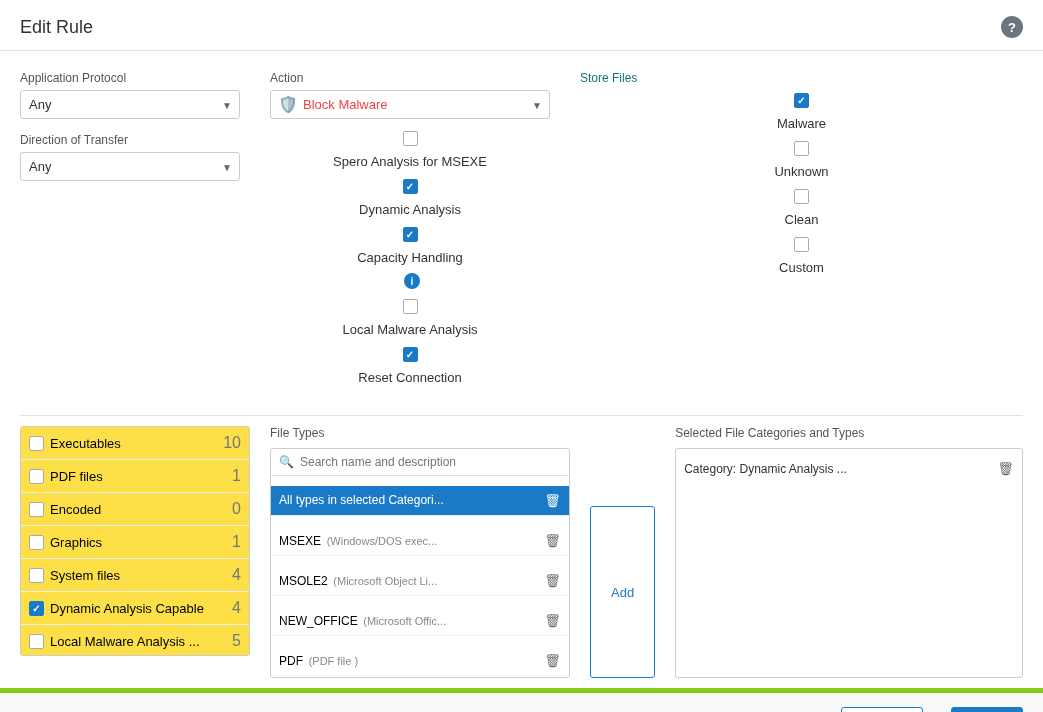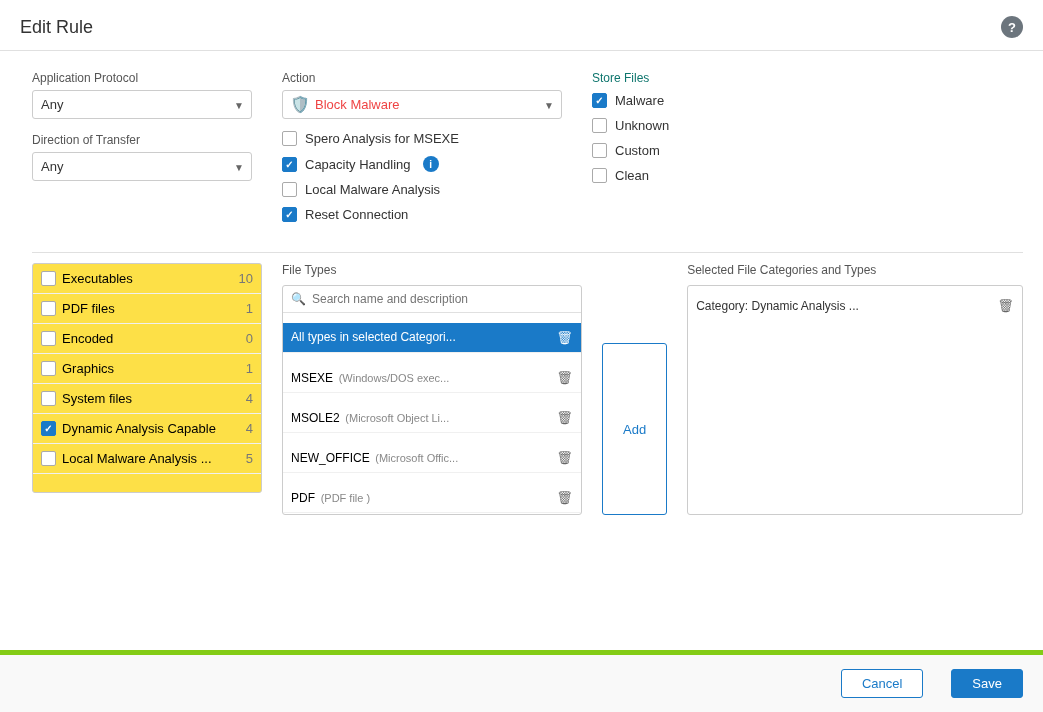--- a/index.html
+++ b/index.html
@@ -39,21 +39,21 @@
       background: #6c757d;
       color: #fff;
       display: flex;
       align-items: center;
       justify-content: center;
       font-size: 13px;
       font-weight: bold;
       cursor: pointer;
     }
     .dialog-body {
-      padding: 20px 20px 10px 32px;
+      padding: 20px 20px 10px 20px;
       flex: 1;
     }
     .top-section {
       display: flex;
       gap: 30px;
       margin-bottom: 20px;
     }
     .col-app-protocol {
       flex: 0 0 220px;
     }
@@ -128,20 +128,21 @@
       pointer-events: none;
     }
     .direction-field {
       margin-top: 14px;
     }
     .checkbox-row {
       display: flex;
       align-items: center;
       margin-bottom: 10px;
       gap: 8px;
+      flex-direction: column;
     }
     .checkbox-row label {
       color: #333;
       cursor: pointer;
     }
     .custom-checkbox {
       width: 15px;
       height: 15px;
       border: 1px solid #aaa;
       border-radius: 2px;
@@ -204,21 +205,21 @@
       display: flex;
       align-items: center;
       padding: 7px 8px;
       border-bottom: 1px solid #f0f0f0;
       gap: 6px;
       cursor: pointer;
     }
     .list-item .item-count {
       margin-left: auto;
       color: #777;
-      font-size: 13px;
+      font-size: 16px;
     }
     .file-categories-wrapper {
       position: relative;
       border: 1px solid #ccc;
       border-radius: 3px;
       height: 230px;
       overflow: hidden;
       background: #fde047;
     }
     .file-categories-inner {
@@ -386,20 +387,24 @@
             <option>Block Malware</option>
           </select>
         </div>
         <div style="margin-top:12px;">
           <div class="checkbox-row">
             <div class="custom-checkbox"></div>
             <label>Spero Analysis for MSEXE</label>
           </div>
           <div class="checkbox-row">
             <div class="custom-checkbox checked"></div>
+            <label>Dynamic Analysis</label>
+          </div>
+          <div class="checkbox-row">
+            <div class="custom-checkbox checked"></div>
             <label>Capacity Handling</label>
             <span class="info-icon">i</span>
           </div>
           <div class="checkbox-row">
             <div class="custom-checkbox"></div>
             <label>Local Malware Analysis</label>
           </div>
           <div class="checkbox-row">
             <div class="custom-checkbox checked"></div>
             <label>Reset Connection</label>
@@ -412,25 +417,25 @@
         <div class="checkbox-row">
           <div class="custom-checkbox checked"></div>
           <label>Malware</label>
         </div>
         <div class="checkbox-row">
           <div class="custom-checkbox"></div>
           <label>Unknown</label>
         </div>
         <div class="checkbox-row">
           <div class="custom-checkbox"></div>
-          <label>Custom</label>
+          <label>Clean</label>
         </div>
         <div class="checkbox-row">
           <div class="custom-checkbox"></div>
-          <label>Clean</label>
+          <label>Custom</label>
         </div>
       </div>
     </div>
 
     <hr class="divider">
 
     <div class="bottom-section">
 
       <div class="col-file-categories">
         <div class="file-categories-wrapper">

